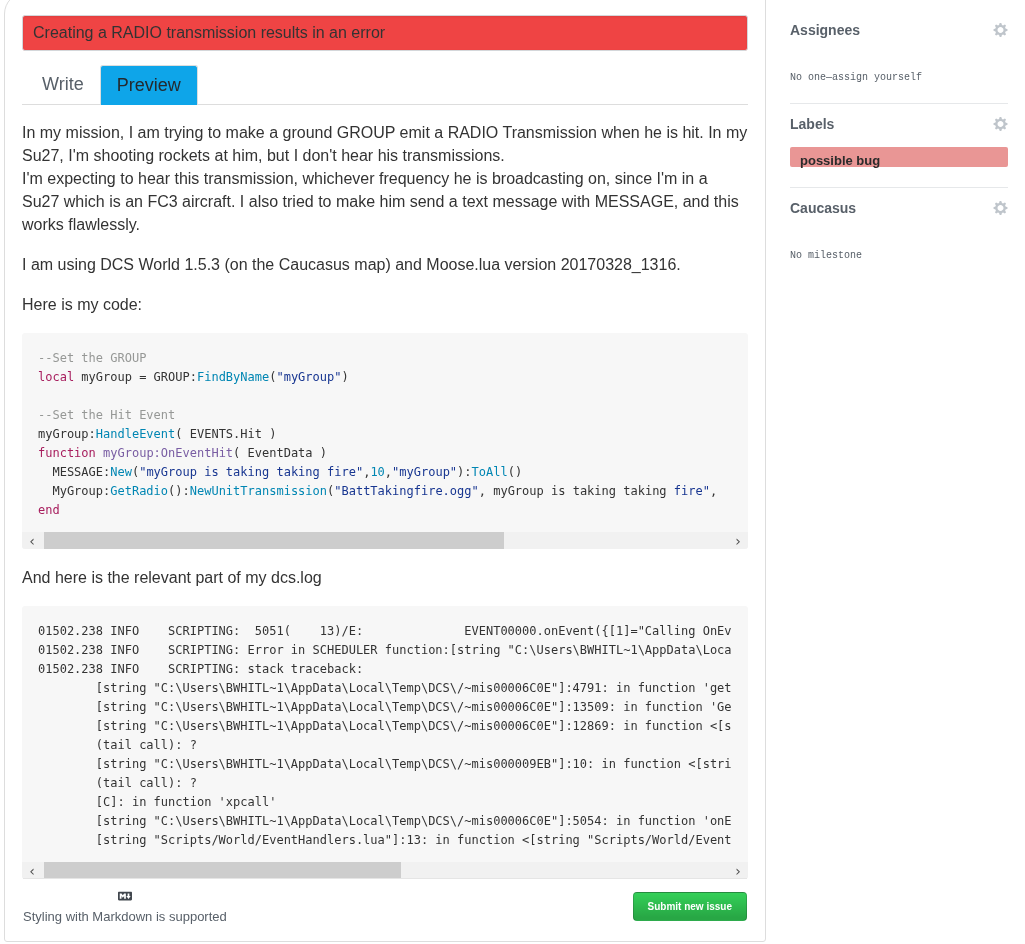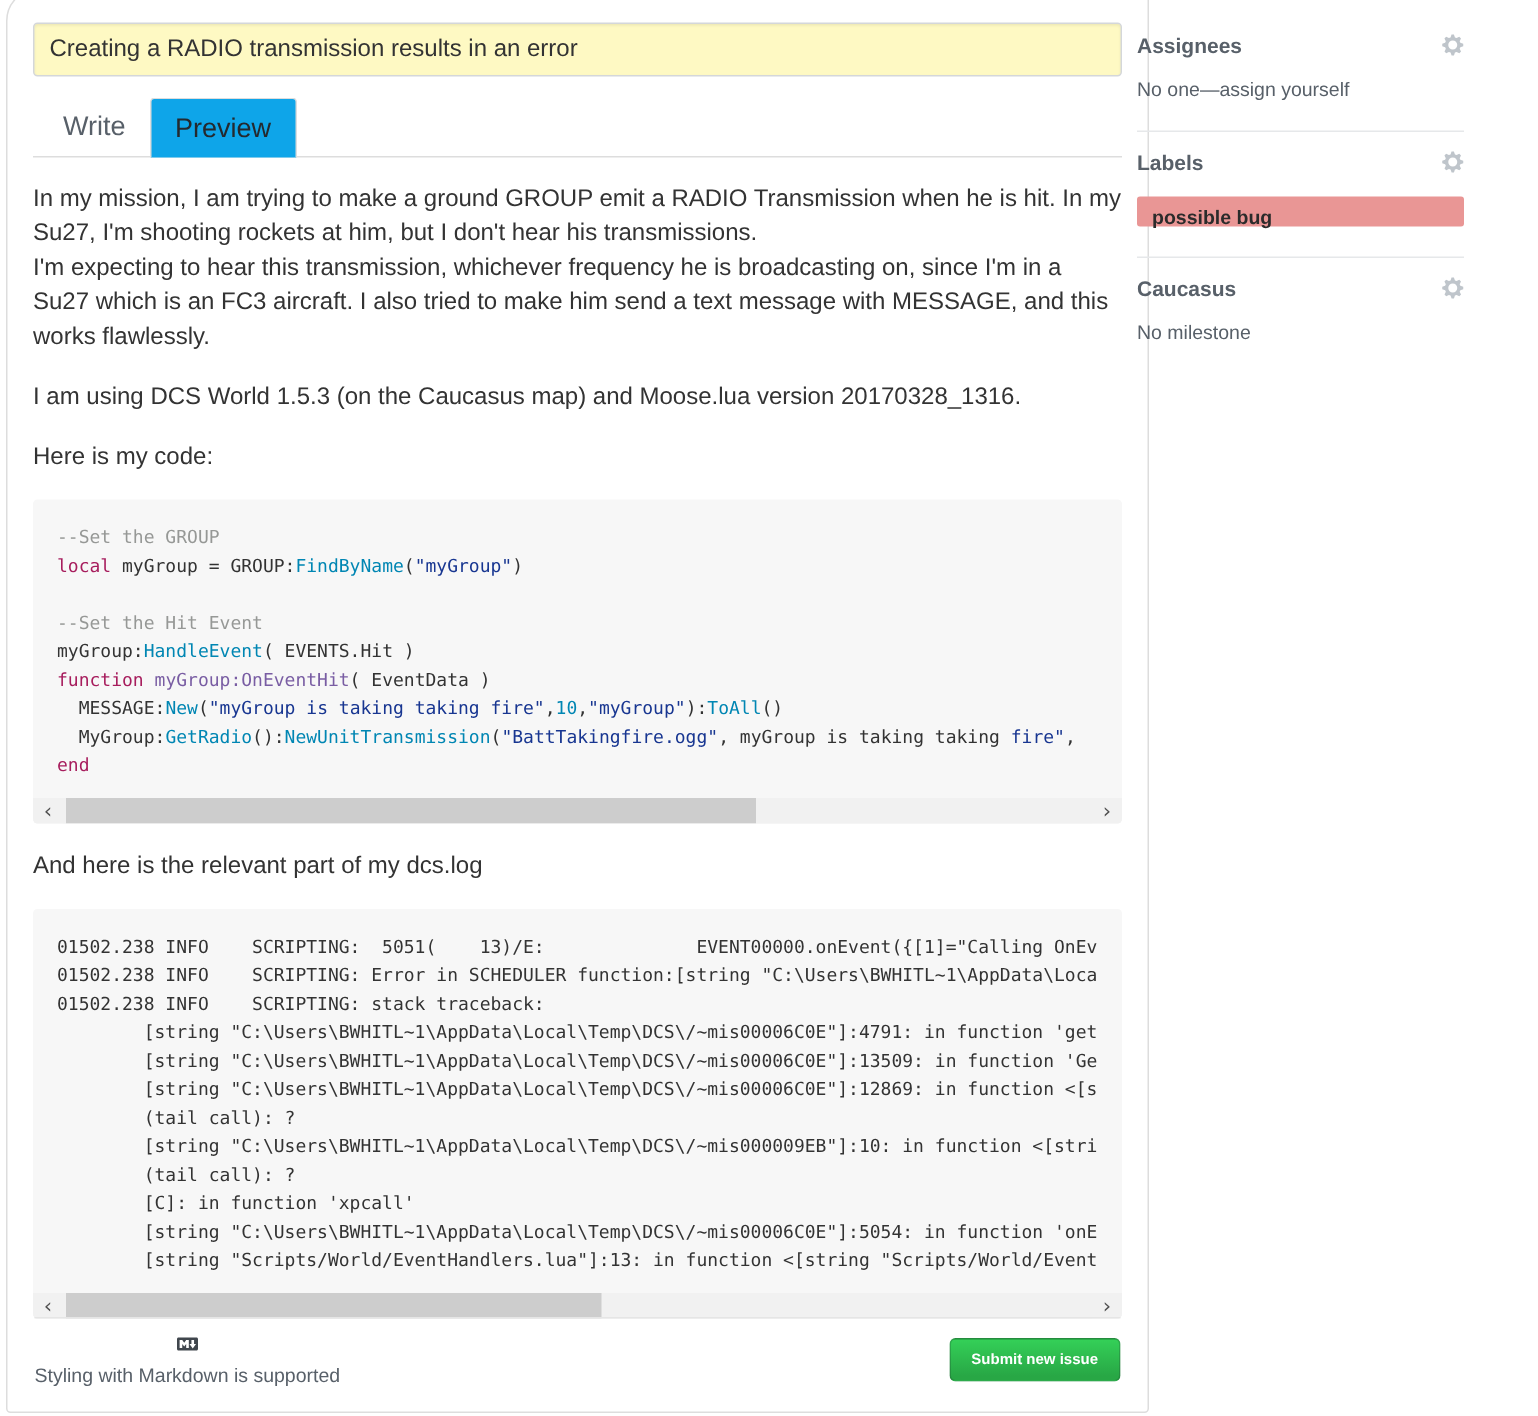--- a/index.html
+++ b/index.html
@@ -10,21 +10,21 @@
   }
   
   .main-panel{
     position:absolute;left:4px;top:-8px;width:762px;height:950px;
     background:#fff;border:1px solid #ddd;border-radius:22px 3px 3px 3px;
     box-sizing:border-box;padding:0 17px;
   }
   .title-input{
     margin-top:22px;width:100%;height:36px;box-sizing:border-box;
     border:1px solid #d4d7da;border-radius:3px;padding:0 10px;
-    font-size:16px;color:#333;background:#fef9c3;
+    font-size:16px;color:#333;background:#ef4444;
     box-shadow:inset 0 1px 2px rgba(0,0,0,0.075);
     font-family:"Liberation Sans","DejaVu Sans",sans-serif;outline:none;
   }
   .tabs{margin-top:14px;border-bottom:1px solid #ddd;display:flex;padding-left:4px;}
   .tab{padding:9px 16px;font-size:18px;color:#586069;cursor:pointer;}
   .tab.active{
     color:#24292e;background:#0ea5e9;border:1px solid #ddd;border-bottom:none;
     border-radius:3px 3px 0 0;margin-bottom:-1px;
   }
   .preview{padding-top:16px;font-size:16px;line-height:23px;color:#333;}
@@ -64,27 +64,27 @@
     display:flex;align-items:center;justify-content:space-between;
   }
   .md-hint{display:flex;align-items:center;gap:6px;font-size:13px;color:#586069;cursor:pointer;flex-direction:column;}
   .submit-btn{
     background:linear-gradient(-180deg,#34d058,#28a745 90%);
     color:#fff;font-weight:bold;font-size:10px;padding:8px 14px;
     border:1px solid rgba(27,31,35,0.2);border-radius:4px;cursor:pointer;
     font-family:"Liberation Sans","DejaVu Sans",sans-serif;
   }
   
-  .sidebar{position:absolute;left:758px;top:10px;width:218px;}
+  .sidebar{position:absolute;left:790px;top:10px;width:218px;}
   .sb-section{padding:12px 0 20px 0;border-bottom:1px solid #e6e8ea;}
   .sb-section.last{border-bottom:none;}
   .sb-title-row{display:flex;justify-content:space-between;align-items:center;}
   .sb-title{font-size:14px;font-weight:600;color:#586069;}
   .gear{width:15px;height:16px;cursor:pointer;display:inline-flex;}
-  .sb-value{margin-top:14px;font-size:13px;color:#586069;}
+  .sb-value{margin-top:34px;font-size:10px;color:#586069;font-family:Liberation Mono, monospace;}
   .label-chip{
     margin-top:15px;height:20px;line-height:27px;background:#e99695;
     color:#2b2b2b;font-size:13px;font-weight:600;padding:0 10px;
     border-radius:2px;cursor:pointer;
   }
 </style>
 </head>
 <body>
 
 <div class="main-panel">

